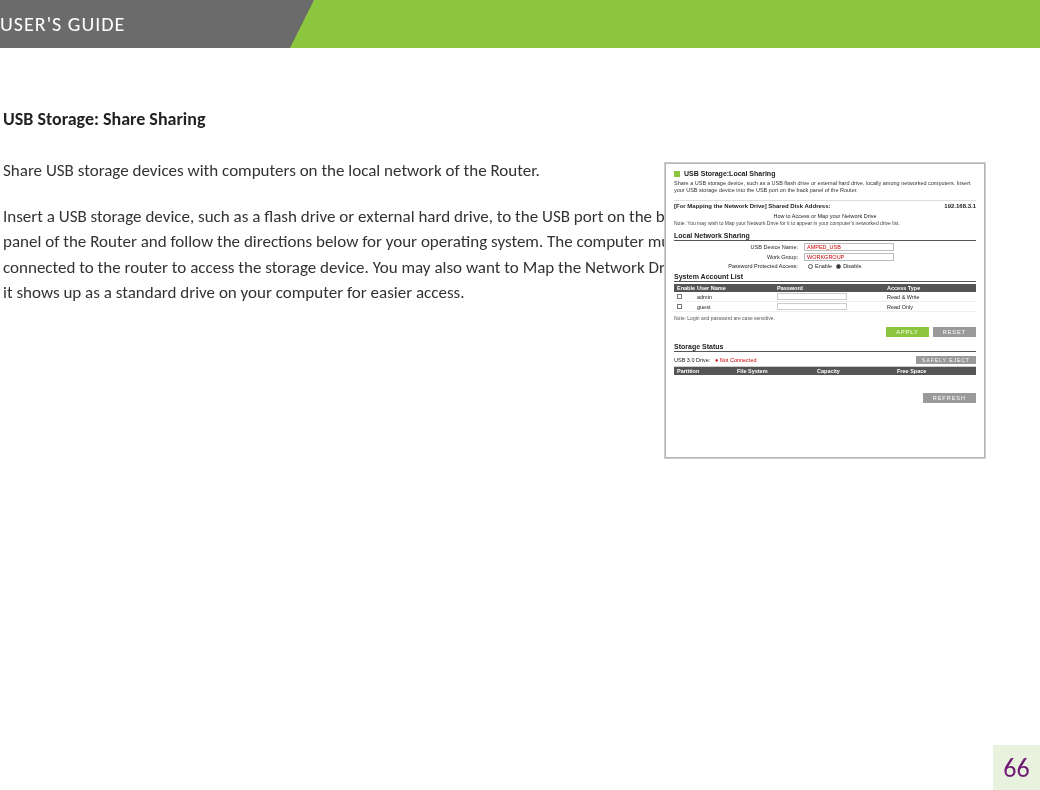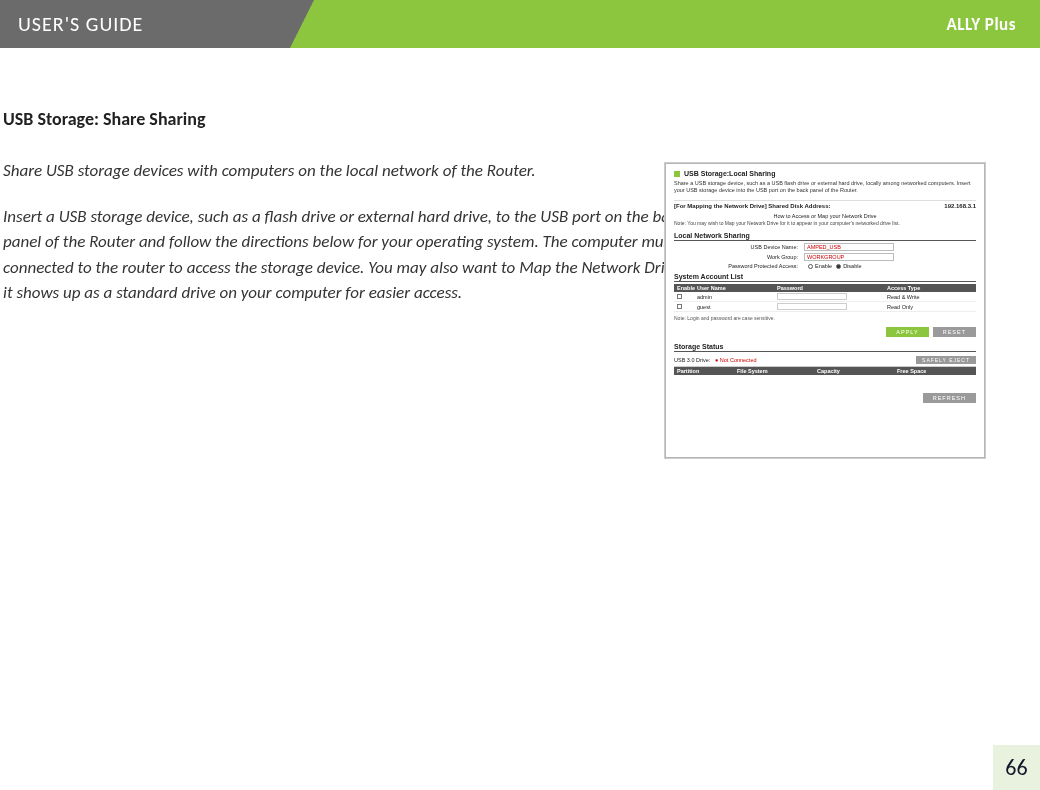--- a/index.html
+++ b/index.html
@@ -19,21 +19,20 @@
     border-top-left-radius: 0;
     position: relative;
   }
   .header-left {
     position: absolute;
     left: 0; top: 0; bottom: 0;
     width: 290px;
     background: #6b6b6b;
     display: flex;
     align-items: center;
-    padding-left: 18px;
   }
   .header-left::after {
     content: "";
     position: absolute;
     right: -24px;
     top: 0;
     border-top: 48px solid #6b6b6b;
     border-right: 24px solid transparent;
   }
   .header-left-text {
@@ -64,21 +63,20 @@
     font-size: 18px;
     font-weight: 700;
     color: #222;
     margin: 20px 0 28px 0;
   }
   .para {
     font-size: 17px;
     color: #333;
     line-height: 1.5;
     margin: 0 0 20px 0;
-    font-style: italic;
   }
   .figure {
     position: absolute;
     right: 55px;
     top: 163px;
     width: 320px;
     height: 295px;
     border: 1px solid #b5b5b5;
     background: #fff;
     font-size: 6px;
@@ -175,34 +173,31 @@
     right: 0;
     bottom: 0;
     width: 47px;
     height: 45px;
     background: #e9f2de;
     display: flex;
     align-items: center;
     justify-content: center;
   }
   .page-num {
-    color: #0f172a;
-    font-size: 22px;
+    color: #701a75;
+    font-size: 26px;
     text-align: center;
   }
 </style>
 </head>
 <body>
 
 <div class="header-bar">
   <div class="header-left">
     <span class="header-left-text">USER'S GUIDE</span>
-  </div>
-  <div class="header-right">
-    <span class="header-right-text">ALLY Plus</span>
   </div>
 </div>
 
 <div class="content">
   <div class="section-title">USB Storage: Share Sharing</div>
   <p class="para">Share USB storage devices with computers on the local network of the Router.</p>
   <p class="para">Insert a USB storage device, such as a flash drive or external hard drive, to the USB port on the back panel of the Router and follow the directions below for your operating system.  The computer must be connected to the router to access the storage device.  You may also want to Map the Network Drive so it shows up as a standard drive on your computer for easier access.</p>
 </div>
 
 <div class="figure">

